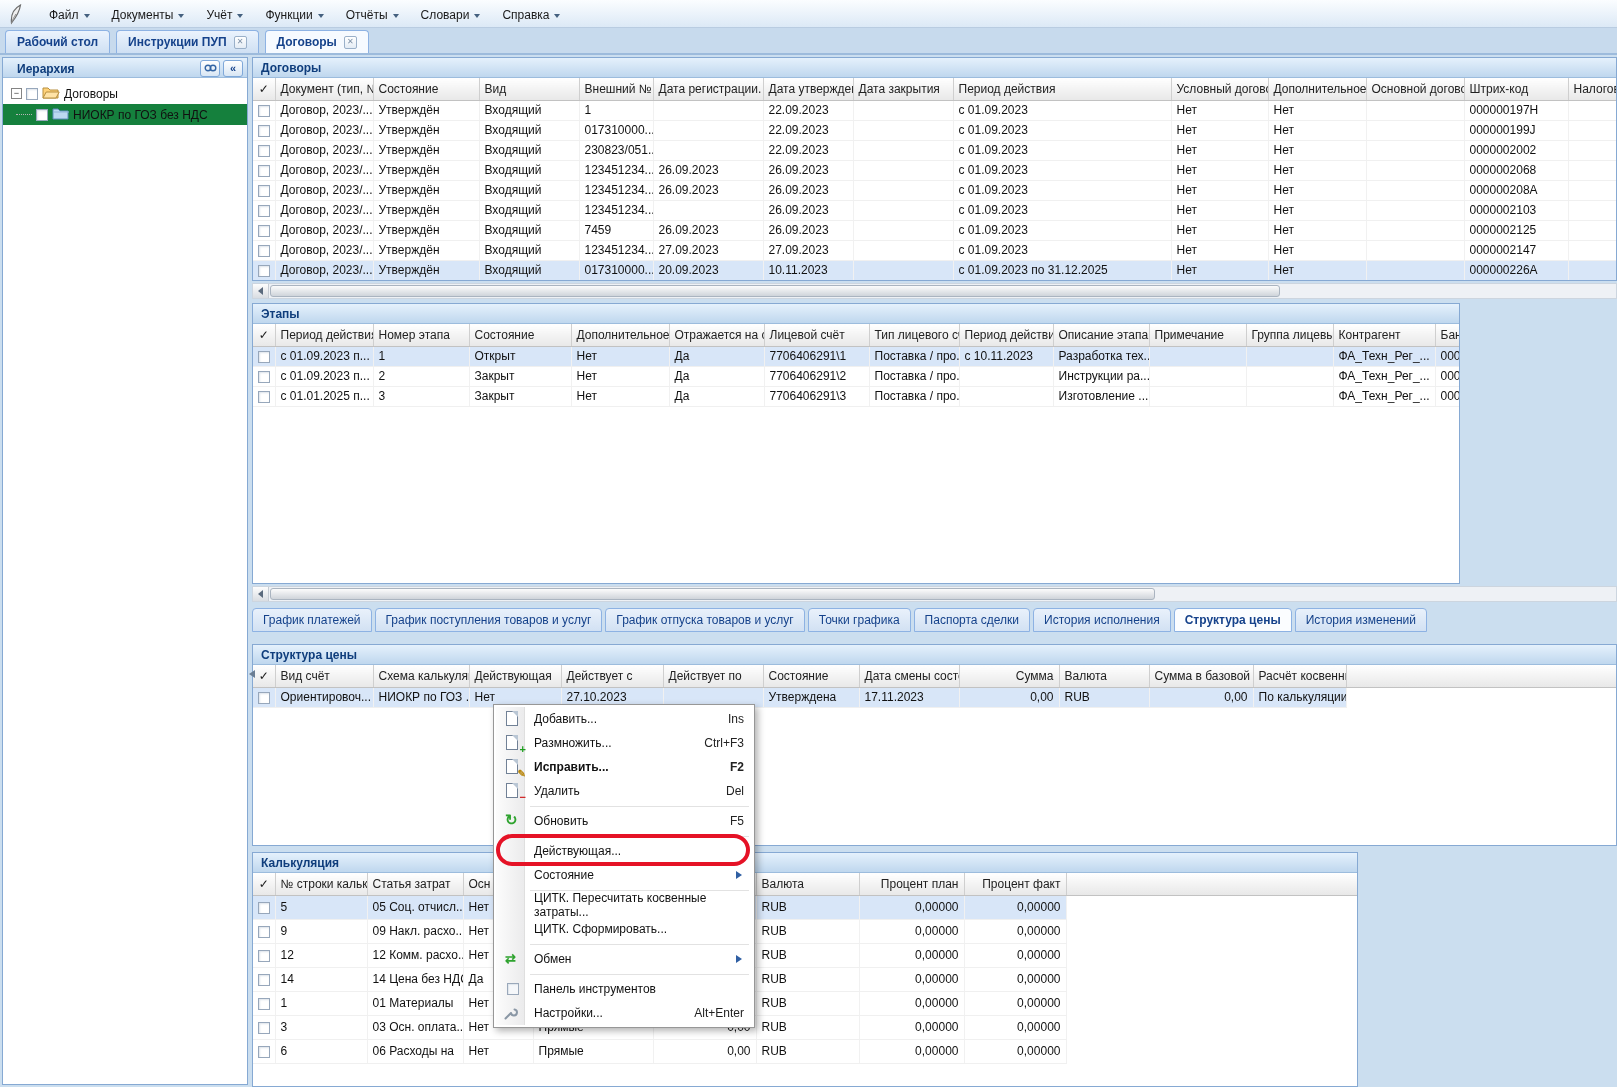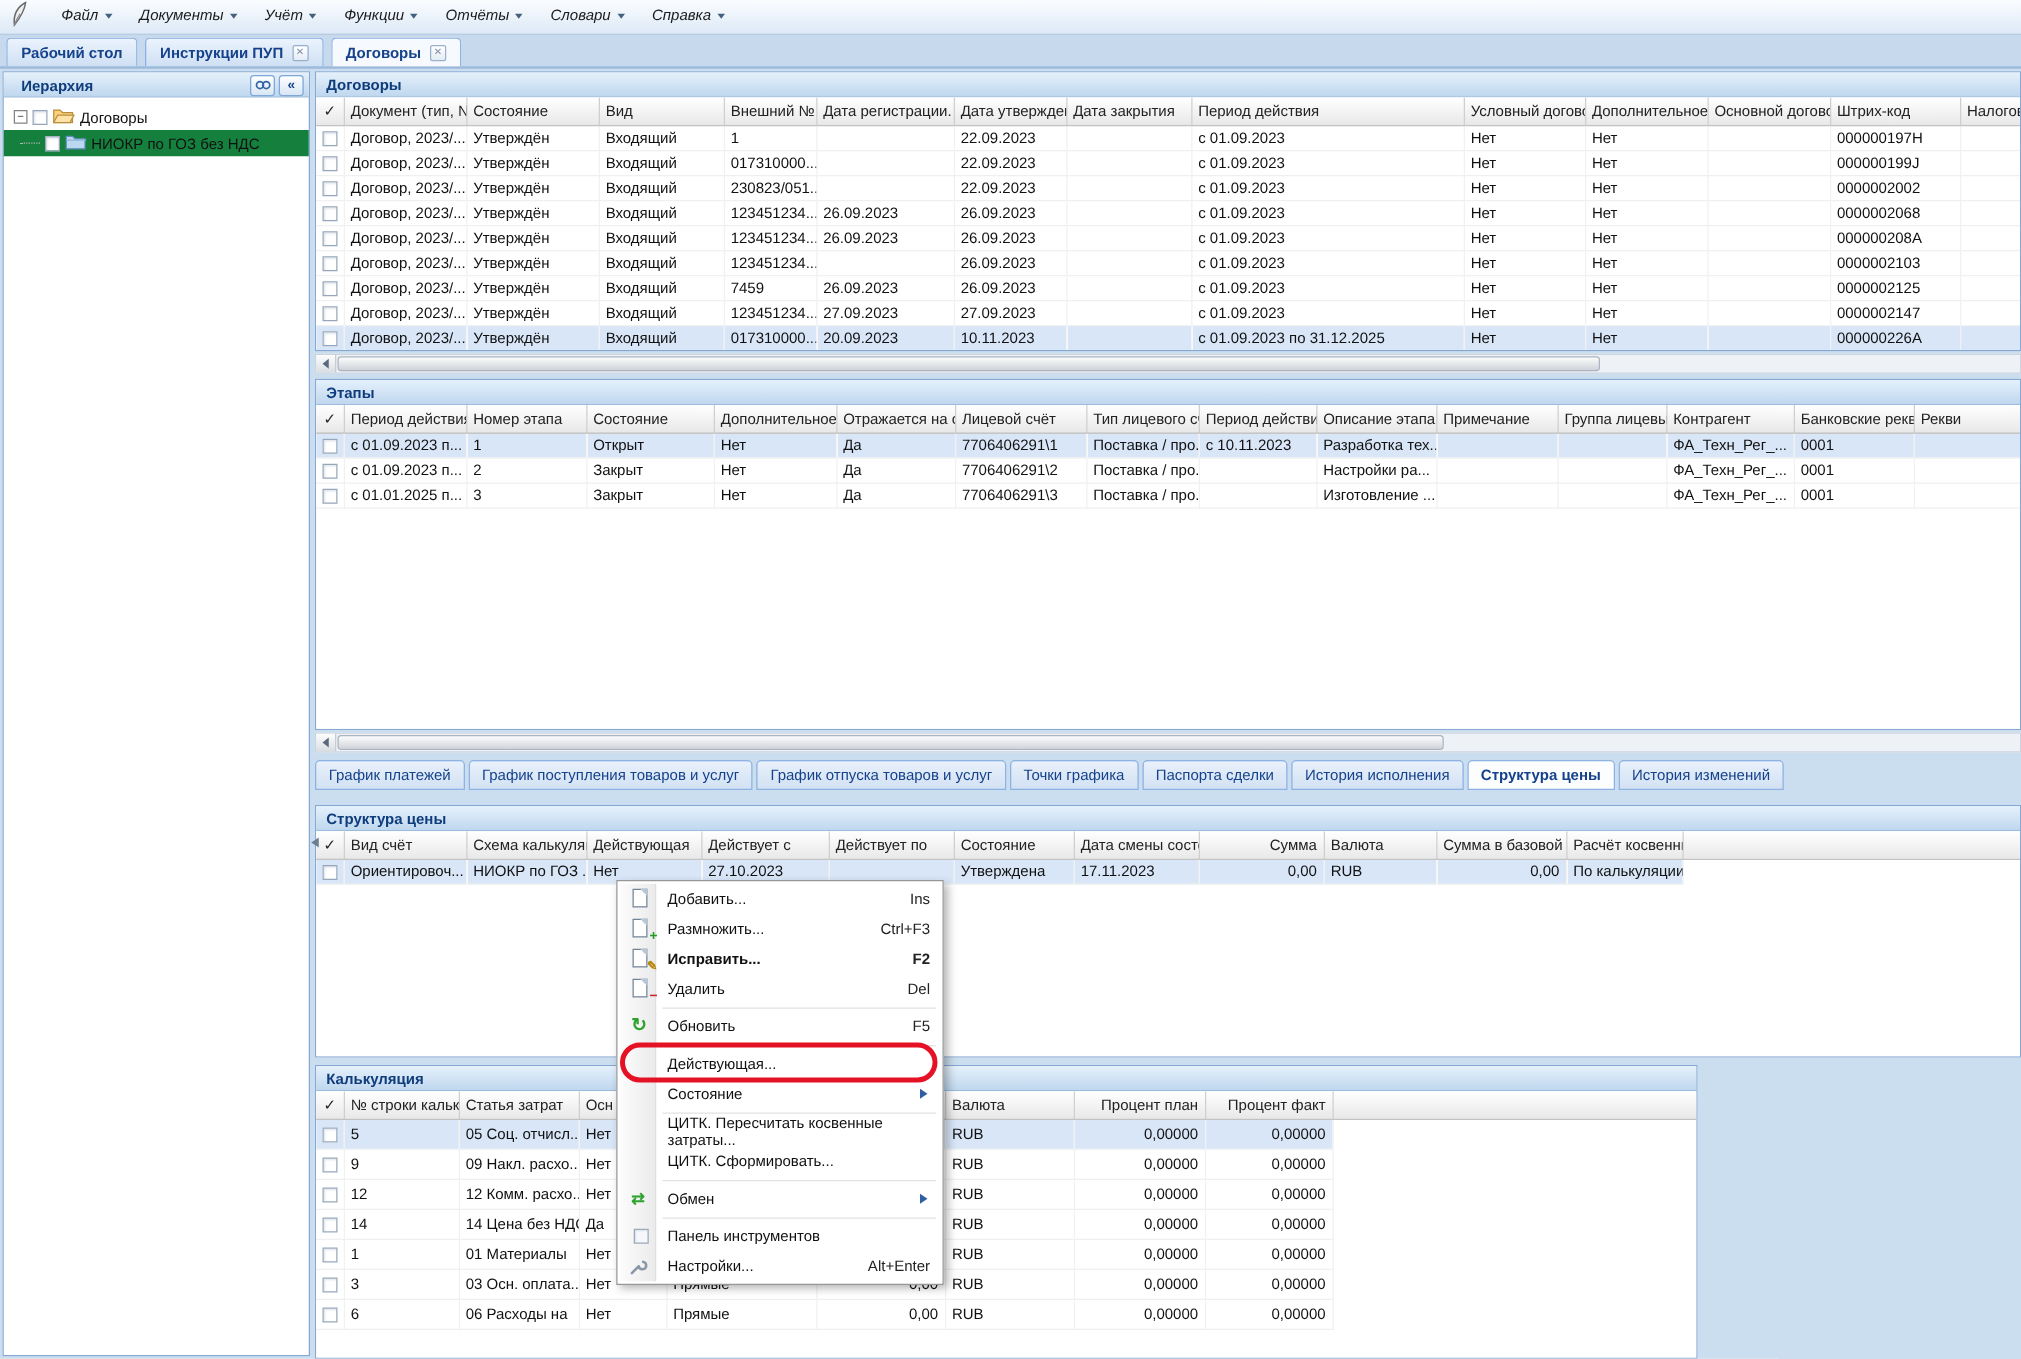--- a/index.html
+++ b/index.html
@@ -1,20 +1,20 @@
 <!DOCTYPE html>
 <html><head>
 <meta charset="utf-8">
 <style>
   * { box-sizing: border-box; margin:0; padding:0; }
   body { margin:0; font-family:"Liberation Sans", sans-serif; }
   .app { position:relative; width:1617px; height:1087px; background:#cbdeef; font-size:12px; overflow:hidden; color:#111; }
 
   
-  .menubar { position:absolute; left:0; top:0; right:0; height:28px; background:linear-gradient(#fbfdff,#dce9f6); border-bottom:1px solid #b9cce1; display:flex; align-items:flex-start; padding-left:6px;font-style:italic; }
+  .menubar { position:absolute; left:0; top:0; right:0; height:28px; background:linear-gradient(#fbfdff,#dce9f6); border-bottom:1px solid #b9cce1; display:flex; align-items:flex-end; padding-left:6px; }
   .logo { width:20px; height:24px; margin:0 10px 0 2px; display:flex; align-items:center; }
   .mb-items { display:flex; align-items:center; }
   .menu-item { display:flex; align-items:center; gap:5px; padding:5px 11px; color:#1a1a1a; cursor:default; }
   .menu-item .dd { width:0; height:0; border:3px solid transparent; border-top:4px solid #44607f; margin-top:4px; }
 
   
   .tabbar { position:absolute; left:0; top:28px; right:0; height:27px; background:#c7daed; border-bottom:2px solid #9dbbdc; display:flex; align-items:flex-end; padding-left:5px; }
   .doc-tab { height:23px; display:flex; align-items:center; gap:7px; padding:0 11px; margin-right:6px; background:linear-gradient(#ebf3fd,#cfe0f3); border:1px solid #8db2e3; border-bottom:none; border-radius:4px 4px 0 0; color:#15428b; font-weight:bold; white-space:nowrap; }
   .doc-tab.active { background:#f6faff; }
   .tab-close { width:13px; height:13px; border:1px solid #9ab0c9; border-radius:2px; background:linear-gradient(#ffffff,#e4ecf5); color:#7b8fa6; font-size:8px; line-height:10px; text-align:center; font-weight:normal; }
@@ -364,21 +364,21 @@
         </table>
       </div>
   </div>
   <div class="hscroll" style="left:252px;top:283px;width:1365px">
     <span class="hs-arrow">
         <i></i>
       </span>
     <span class="hs-thumb" style="width:1010px"></span>
   </div>
 
-  <div class="panel" style="left:252px;top:303px;width:1365px;height:281px">
+  <div class="panel" style="left:252px;top:303px;width:1208px;height:281px">
     <div class="panel-header"><span>Этапы</span></div>
     <div class="tbl-wrap" id="t-stages" style="top:20px;bottom:0">
         <table class="grid" style="width: 1368px;">
           <colgroup>
             <col style="width: 22px;">
             <col style="width: 98px;">
             <col style="width: 96px;">
             <col style="width: 102px;">
             <col style="width: 98px;">
             <col style="width: 95px;">
@@ -432,21 +432,21 @@
             <tr>
               <td class="c"><span class="cb"></span></td>
               <td>с 01.09.2023 п...</td>
               <td>2</td>
               <td>Закрыт</td>
               <td>Нет</td>
               <td>Да</td>
               <td>7706406291\2</td>
               <td>Поставка / про...</td>
               <td></td>
-              <td>Настройки ра...</td>
+              <td>Инструкции ра...</td>
               <td></td>
               <td></td>
               <td>ФА_Техн_Рег_...</td>
               <td>0001</td>
               <td></td>
             </tr>
             <tr>
               <td class="c"><span class="cb"></span></td>
               <td>с 01.01.2025 п...</td>
               <td>3</td>

